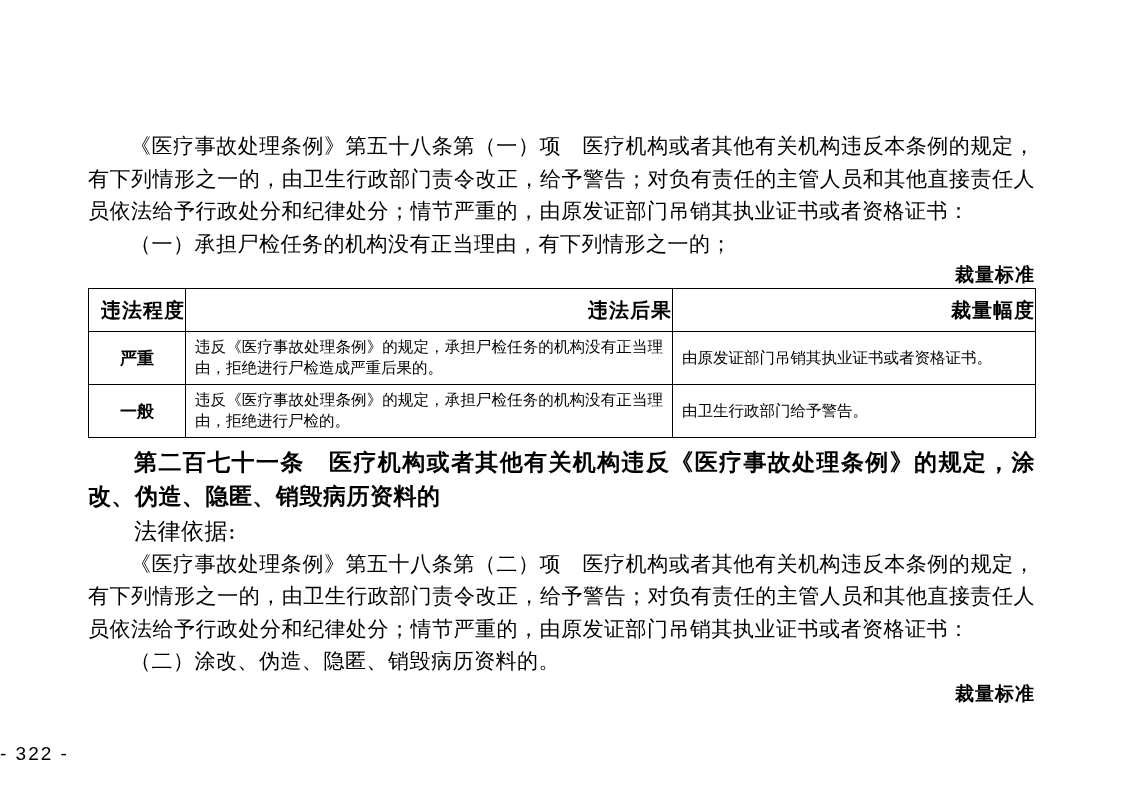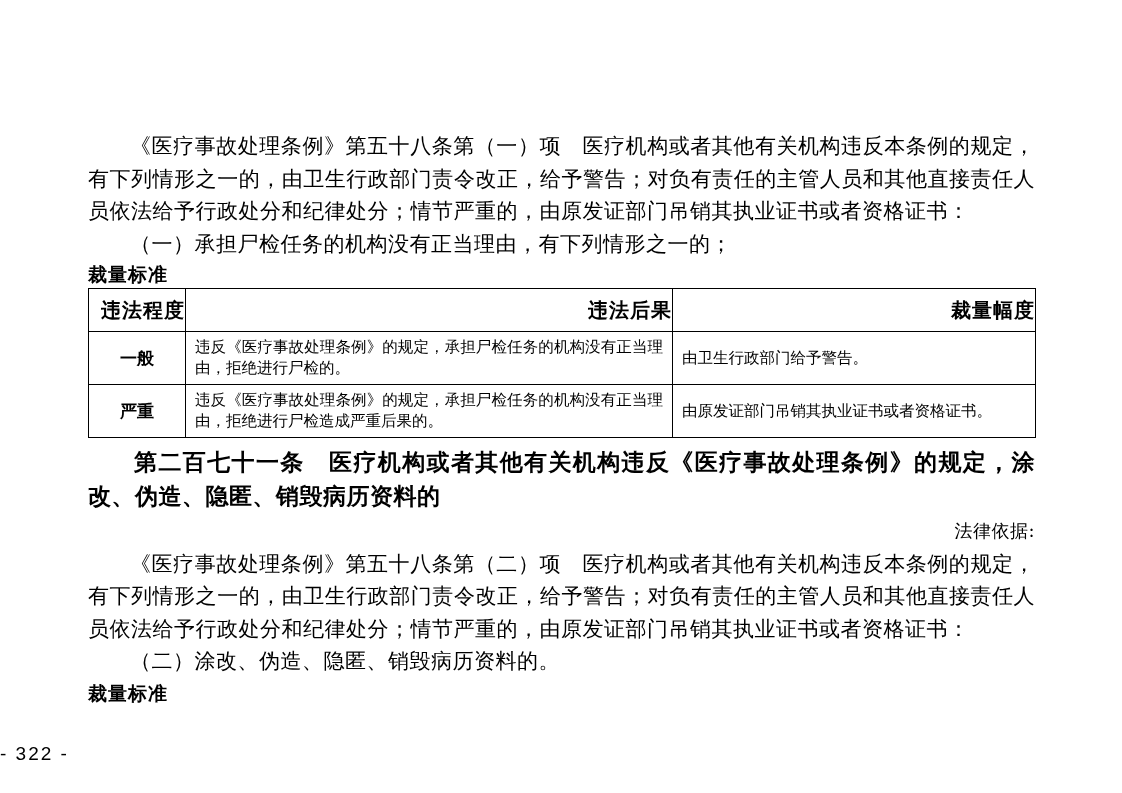--- a/index.html
+++ b/index.html
@@ -31,21 +31,21 @@
     font-size: 21px;
     line-height: 32.5px;
     text-indent: 2em;
     letter-spacing: 0.5px;
   }
   .table-title {
     font-family: "DejaVu Sans", "Liberation Sans", sans-serif;
     font-weight: bold;
     font-size: 19px;
     line-height: 26px;
-    text-align: left;
+    text-align: right;
     letter-spacing: 1px;
     margin-top: 1px;
   }
   table.rules {
     width: 947px;
     border-collapse: collapse;
     table-layout: fixed;
     margin-top: 1px;
   }
   table.rules th, table.rules td {
@@ -78,26 +78,25 @@
   .article-heading {
     font-size: 23px;
     font-weight: bold;
     line-height: 34px;
     text-indent: 2em;
     text-align: justify;
     letter-spacing: 0.5px;
     margin-top: 7px;
   }
   .legal-basis {
-    font-size: 18px;
+    font-size: 23px;
     line-height: 32.5px;
     text-indent: 2em;
     letter-spacing: 0.5px;
     margin-top: 2px;
-    text-align: right;
   }
   .bottom-table-title { margin-top: 2px; }
   .page-footer {
     position: absolute;
     left: 0;
     bottom: 44px;
     width: 100%;
     text-align: left;
     font-family: Liberation Sans, sans-serif;
     font-size: 19px;
@@ -124,28 +123,28 @@
       </colgroup>
       <thead>
         <tr>
           <th>违法程度</th>
           <th>违法后果</th>
           <th>裁量幅度</th>
         </tr>
       </thead>
       <tbody>
         <tr>
+          <td class="degree-cell">严重</td>
+          <td class="consequence-cell">违反《医疗事故处理条例》的规定，承担尸检任务的机构没有正当理由，拒绝进行尸检造成严重后果的。</td>
+          <td class="range-cell">由原发证部门吊销其执业证书或者资格证书。</td>
+        </tr>
+        <tr>
           <td class="degree-cell">一般</td>
           <td class="consequence-cell">违反《医疗事故处理条例》的规定，承担尸检任务的机构没有正当理由，拒绝进行尸检的。</td>
           <td class="range-cell">由卫生行政部门给予警告。</td>
-        </tr>
-        <tr>
-          <td class="degree-cell">严重</td>
-          <td class="consequence-cell">违反《医疗事故处理条例》的规定，承担尸检任务的机构没有正当理由，拒绝进行尸检造成严重后果的。</td>
-          <td class="range-cell">由原发证部门吊销其执业证书或者资格证书。</td>
         </tr>
       </tbody>
     </table>
 
     <p class="article-heading">第二百七十一条　医疗机构或者其他有关机构违反《医疗事故处理条例》的规定，涂改、伪造、隐匿、销毁病历资料的</p>
 
     <p class="legal-basis">法律依据:</p>
 
     <p class="para">《医疗事故处理条例》第五十八条第（二）项　医疗机构或者其他有关机构违反本条例的规定，有下列情形之一的，由卫生行政部门责令改正，给予警告；对负有责任的主管人员和其他直接责任人员依法给予行政处分和纪律处分；情节严重的，由原发证部门吊销其执业证书或者资格证书：</p>
 

